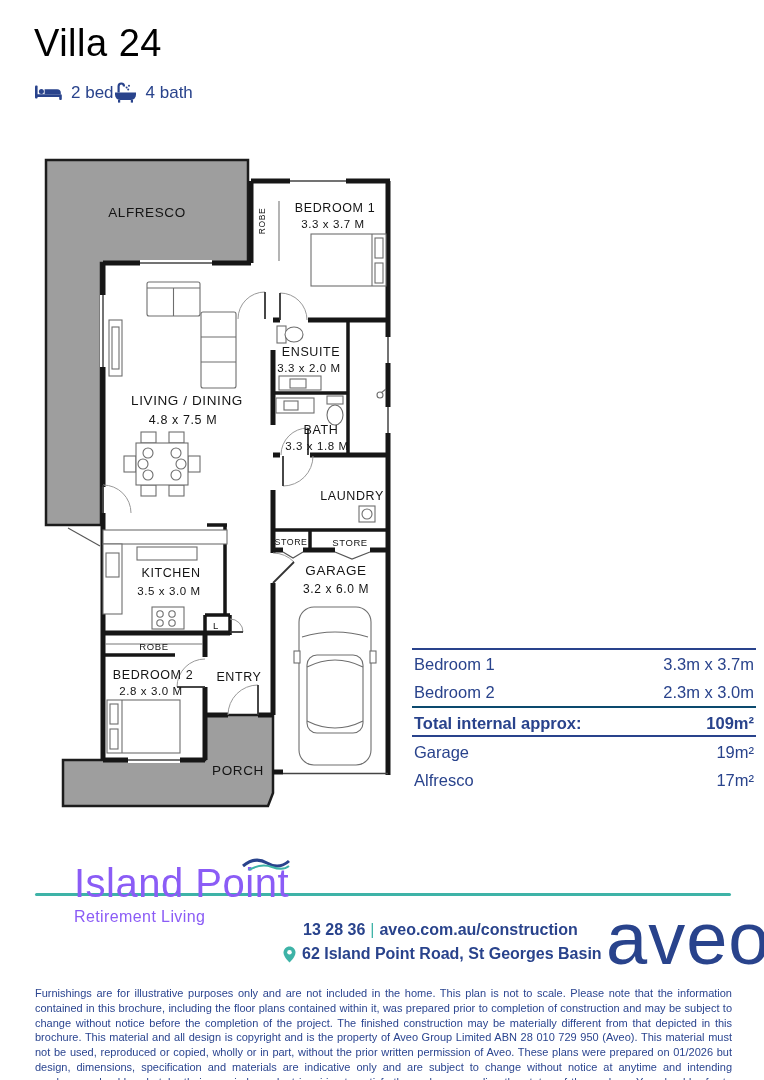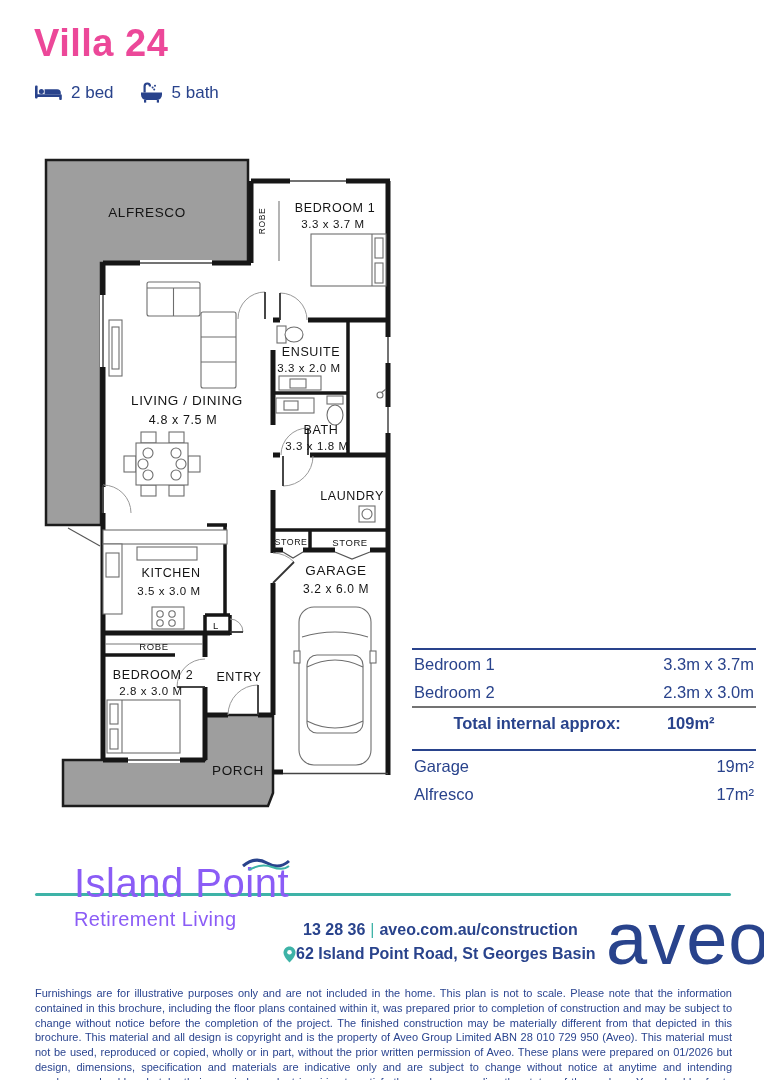--- a/index.html
+++ b/index.html
@@ -1,43 +1,43 @@
 <!DOCTYPE html>
 <html><head>
 <meta charset="utf-8">
 <style>
   html,body{margin:0;padding:0;}
   body{width:764px;height:1080px;background:#ffffff;font-family:"Liberation Sans","DejaVu Sans",sans-serif;position:relative;overflow:hidden;}
   .page{position:absolute;inset:0;}
 
   
-  .title{position:absolute;left:34px;top:22px;font-size:38px;font-weight:700;color:#ec4899;letter-spacing:0.5px;margin:0;}
-  .features{position:absolute;left:35px;top:82px;display:flex;align-items:center;gap:26px;color:#29438c;font-size:17px;}
+  .title{position:absolute;left:34px;top:22px;font-size:38px;font-weight:400;color:#000000;letter-spacing:0.5px;margin:0;}
+  .features{position:absolute;left:35px;top:82px;display:flex;align-items:center;color:#29438c;font-size:17px;}
   .feat{display:flex;align-items:center;gap:9px;}
 
   
   .floorplan{position:absolute;left:40px;top:155px;width:360px;height:665px;}
 
   
   .area-table{position:absolute;left:412px;top:648px;width:344px;color:#29438c;border-top:2px solid #29438c;}
   .t-row{display:flex;justify-content:space-between;align-items:baseline;padding:5px 2px 4px 2px;font-size:16.5px;}
   .t-row .val{text-align:right;margin-left:46px;}
-  .t-row.total{font-weight:bold;border-top:2px solid #737373;border-bottom:2px solid #29438c;padding:6px 2px 16px 2px;justify-content:center;}
+  .t-row.total{font-weight:bold;border-top:2px solid #0c4a6e;border-bottom:2px solid #29438c;padding:6px 2px 2px 2px;}
   .t-row.g1{margin-top:1px;}
 
   
   .footer-rule{position:absolute;left:35px;top:893px;width:696px;height:3px;background:#3eb3a7;border-radius:2px;}
   .brand{position:absolute;left:33px;top:861px;color:#8b5cf6;margin-left:41px;}
   .brand-name{font-size:40px;font-weight:500;letter-spacing:0.5px;line-height:44px;margin:0;}
-  .brand-tagline{font-size:20px;letter-spacing:0.4px;margin-top:3px;}
+  .brand-tagline{font-size:16px;letter-spacing:0.4px;margin-top:3px;}
   .wave{position:absolute;left:165px;top:-7px;}
   .contact{position:absolute;left:283px;top:918px;color:#29438c;font-weight:bold;font-size:16px;line-height:24px;}
   .contact .row1{padding-left:20px;}
   .contact .sep{color:#3eb3a7;padding:0 5px;font-weight:normal;}
-  .contact .row2{display:flex;align-items:center;}
+  .contact .row2{display:flex;align-items:center;gap:6px;}
   .aveo{position:absolute;left:606px;top:896px;font-size:74px;font-weight:500;color:#29438c;letter-spacing:1px;}
   .disclaimer{position:absolute;left:35px;top:986px;width:697px;margin:0;font-size:11px;line-height:14.8px;text-align:justify;color:#2b4590;}
 </style>
 </head>
 <body>
 
 <div class="page">
 
   <h1 class="title">Villa 24</h1>
 
@@ -57,21 +57,21 @@
     <span class="feat">
       <svg width="23" height="21" viewBox="0 0 23 21">
         <path d="M1 10.5 h21 v2.3 a5.2 5.2 0 0 1 -5.2 5.2 h-10.6 a5.2 5.2 0 0 1 -5.2 -5.2 z" fill="#29438c"></path>
         <path d="M4.6 10.5 V4.2 a2.7 2.7 0 0 1 5.4 0 v0.4" stroke="#29438c" stroke-width="2.2" fill="none"></path>
         <circle cx="12.6" cy="5.4" r="1" fill="#29438c"></circle>
         <circle cx="15" cy="3.8" r="1" fill="#29438c"></circle>
         <circle cx="14.2" cy="7.6" r="1" fill="#29438c"></circle>
         <rect x="4" y="18" width="2.2" height="2.6" fill="#29438c"></rect>
         <rect x="16.8" y="18" width="2.2" height="2.6" fill="#29438c"></rect>
       </svg>
-      <span>5 bath</span>
+      <span>4 bath</span>
     </span>
   </div>
 
   <svg class="floorplan" viewBox="0 0 360 665">
 
     <path d="M6,5 H208 V108 H61 V370 H6 Z" fill="#9e9e9e" stroke="#1c1c1c" stroke-width="2.5"></path>
     <path d="M165,560 H233 V638 L228,651 H23 V605 H165 Z" fill="#9e9e9e" stroke="#1c1c1c" stroke-width="2.5"></path>
 
     <g stroke="#161616" stroke-width="5" fill="none">
       <path d="M211,26 H350"></path>

